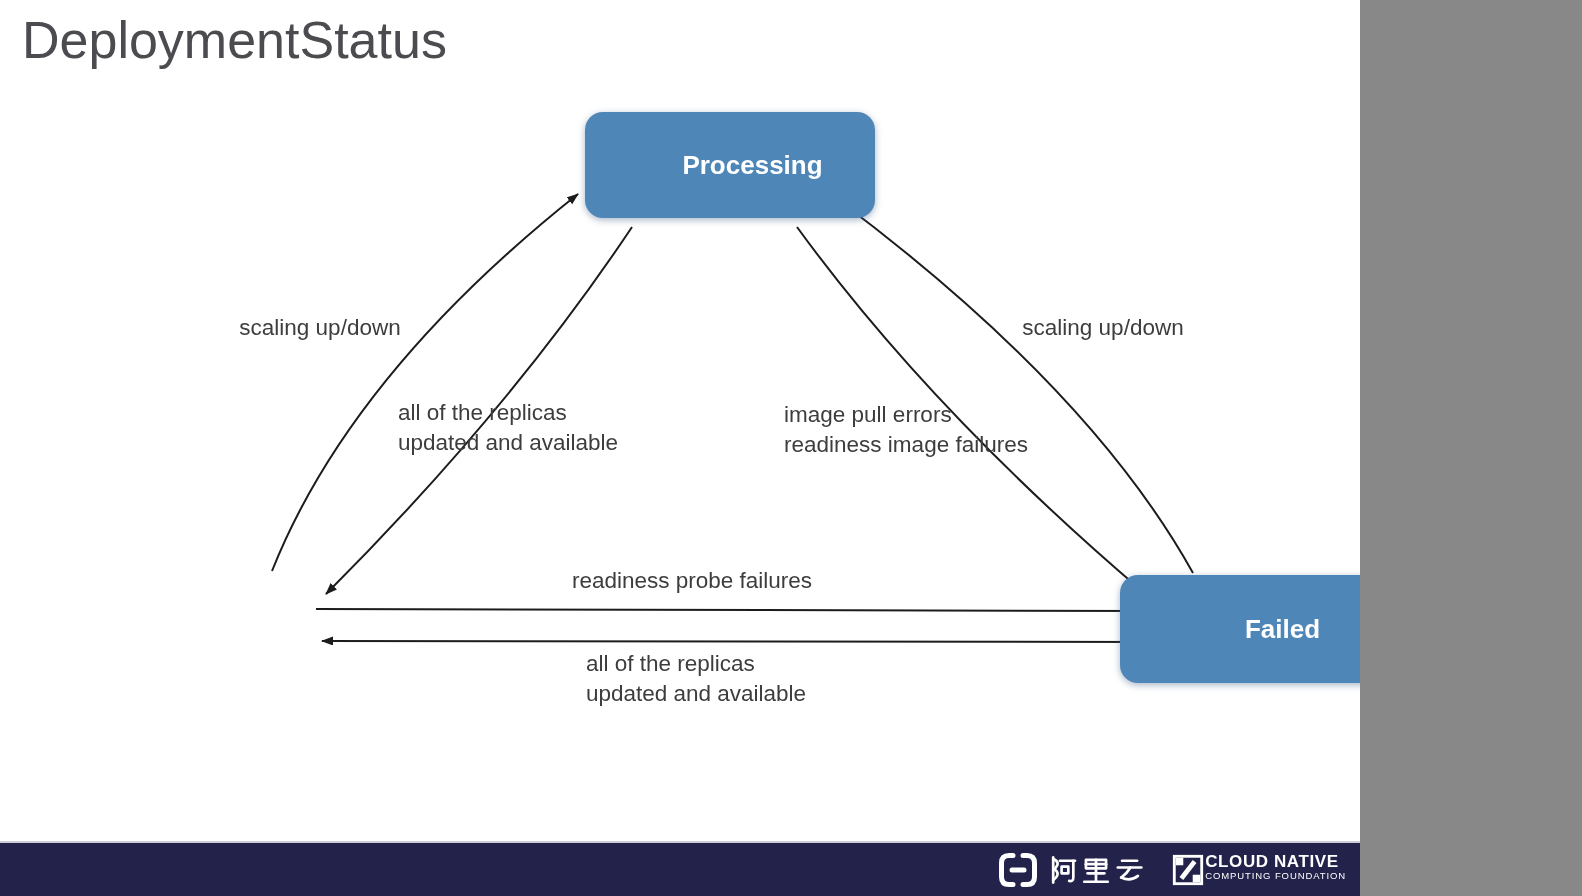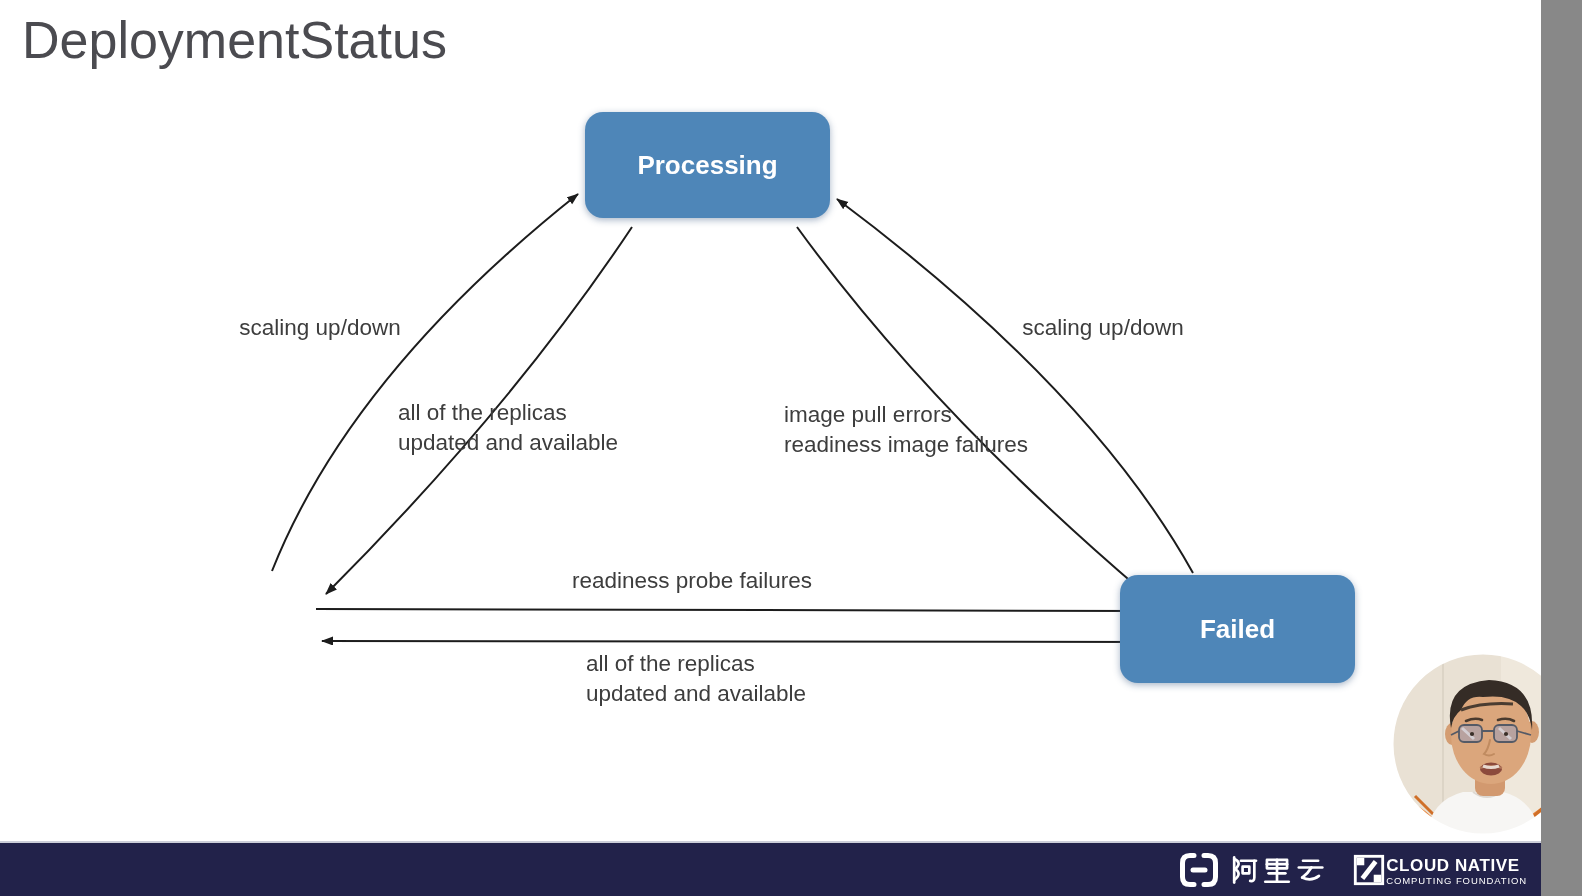--- a/index.html
+++ b/index.html
@@ -3,34 +3,34 @@
 <meta charset="utf-8">
 <style>
   :root{
     --node-fill:#4e86b8; --node-text:#ffffff; --arrow:#1c1c1c;
     --label-text:#3d3d3d; --title-text:#4b4b50; --footer-bg:#22224a;
     --footer-text:#ffffff; --background:#ffffff;
   }
   html,body{margin:0;padding:0;}
   body{font-family:"Liberation Sans","DejaVu Sans",sans-serif;background:#888;}
   .slide{
-    position:relative; width:1541px; height:896px; overflow:hidden;
+    position:relative; width:1360px; height:896px; overflow:hidden;
     background:var(--background);
   }
   .page-title{
     position:absolute; left:22px; top:10px; margin:0;
     font-size:52px; font-weight:400; letter-spacing:0;
     color:var(--title-text);
   }
   .edges{position:absolute; left:0; top:0; width:1582px; height:896px; pointer-events:none;}
   .node{
     position:absolute; display:flex; align-items:center; justify-content:center;
     background:var(--node-fill); border-radius:18px;
     box-shadow:0 2px 7px rgba(60,90,130,0.45);
-    color:var(--node-text); font-size:26px; font-weight:700;
+    color:var(--node-text); font-size:26px; font-weight:700;padding-left:45px;
   }
   .node-processing{left:585px; top:112px; width:245px; height:106px;}
   .node-complete{left:72px;  top:573px; width:243px; height:110px;}
   .node-failed{left:1120px; top:575px; width:235px; height:108px;}
   .edge-label{
     position:absolute; transform:translate(-50%,-50%);
     color:var(--label-text); font-size:22.5px; line-height:1.33;
     text-align:left; white-space:pre-line;
   }
   .lbl-scaling-left{left:320px; top:328px;}
@@ -42,21 +42,21 @@
   .webcam{
     position:absolute; left:1386px; top:647px; width:194px; height:194px;
   }
   .footer{
     position:absolute; left:0; bottom:0; width:100%; height:55px;
     background:var(--footer-bg); border-top:2px solid #ccced9;
     display:flex; align-items:center; justify-content:flex-end;
     gap:28px; padding-right:14px; box-sizing:border-box;
   }
   .ali-logo{display:flex; align-items:center; gap:10px;}
-  .cncf-logo{display:flex; align-items:flex-end; }
+  .cncf-logo{display:flex; align-items:flex-start; }
   .cncf-text{display:flex; flex-direction:column; justify-content:center; color:var(--footer-text);}
   .cncf-line1{font-size:17px; font-weight:700; letter-spacing:0.6px; line-height:1.05;}
   .cncf-line2{font-size:9.5px; font-weight:400; letter-spacing:0.9px; line-height:1.25;}
 </style>
 </head>
 <body>
 
 <div class="slide">
 
   <h1 class="page-title">DeploymentStatus</h1>

